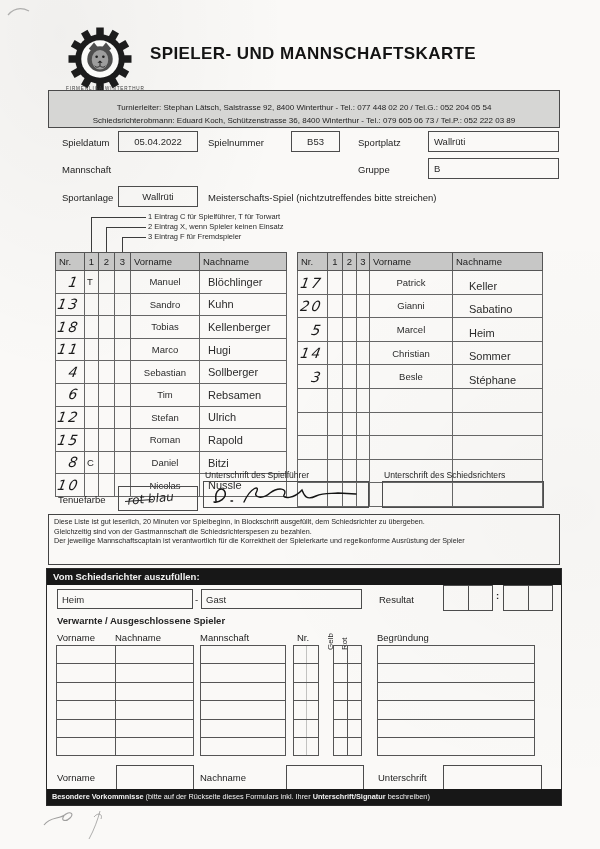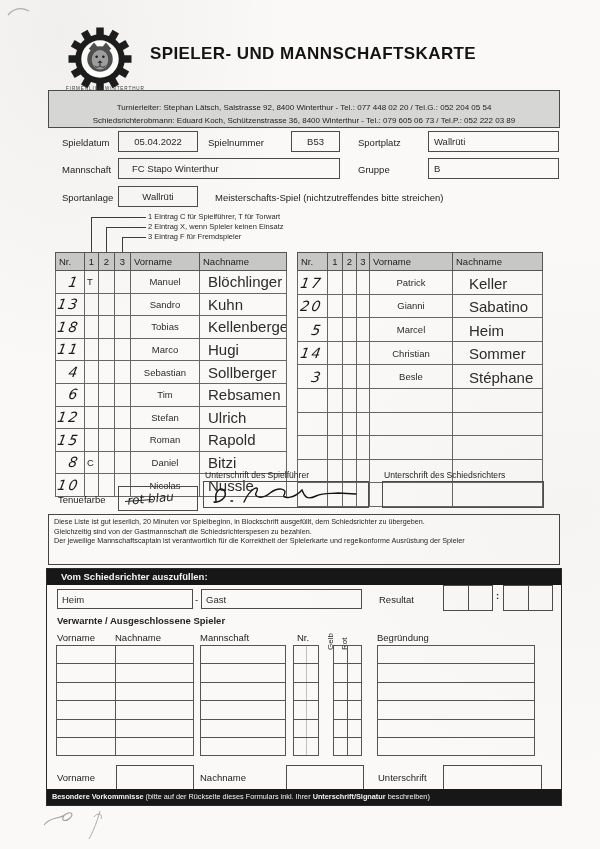--- a/index.html
+++ b/index.html
@@ -31,37 +31,37 @@
     text-align:center;font-size:8px;line-height:13px;color:#1d1d1d;padding-top:10px;}
   
   table.roster{position:absolute;border-collapse:collapse;table-layout:fixed;
     border:1.5px solid #333;background:transparent;}
   table.roster th{background:#c7c7c6;border:1px solid #555;font-weight:normal;
     font-size:9.5px;height:15px;color:#1d1d1d;}
   table.roster td{border:1px solid #666;height:19.6px;overflow:hidden;}
   th.h-left,td.vn,td.nn{text-align:left;}
   th.h-left{padding-left:3px;}
   td.vn{text-align:center;font-size:9.5px;color:#2b2b2b;}
-  td.nn{font-size:15px;color:#2b2b2b;padding-left:8px;}
+  td.nn{font-size:11px;color:#2b2b2b;padding-left:8px;}
   table.tR td.nn{vertical-align:bottom;padding-bottom:2px;padding-left:16px;}
   td.hand-nr{font-family:"DejaVu Sans",sans-serif;font-style:italic;font-size:14px;
     color:#1b1b1b;text-align:right;padding-right:5px;letter-spacing:2px;transform:skewX(-10deg);}
   td.hand-letter{font-size:9.5px;color:#1f1f1f;text-align:left;padding-left:2px;}
   
   .hand{font-family:"DejaVu Sans",sans-serif;font-style:italic;color:#1b1b1b;}
   
   .captain{position:absolute;left:48px;top:514px;width:512px;height:51px;
     border:1px solid #444;box-sizing:border-box;padding:2px 5px;
     font-size:7.2px;line-height:9.6px;color:#1f1f1f;}
   .captain .cap-title{text-decoration:underline;}
   
   .refsec{position:absolute;left:46px;top:568px;width:516px;height:238px;
     border:1.5px solid #2a2a2a;box-sizing:border-box;}
   .blackbar{position:absolute;left:0;width:100%;height:16px;background:#171717;
-    color:#f2f2f2;font-size:9.5px;line-height:16px;padding-left:14px;box-sizing:border-box;
+    color:#f2f2f2;font-size:9.5px;line-height:16px;padding-left:6px;box-sizing:border-box;
     font-weight:bold;white-space:nowrap;}
   .footbar{position:absolute;left:0;bottom:0;width:100%;height:16px;background:#171717;
     color:#f2f2f2;font-size:7.3px;line-height:16px;padding-left:5px;box-sizing:border-box;
     white-space:nowrap;}
   .footbar b{font-weight:bold;}
   .rot90{transform:rotate(-90deg);transform-origin:left bottom;font-size:8px;color:#1f1f1f;white-space:nowrap;}
   .gridcell{position:absolute;border:1px solid #555;box-sizing:border-box;top:0;height:100%;}
   .gridrow{position:relative;width:100%;height:19.4px;margin-top:-1px;}
   .nrsplit{position:absolute;top:0;bottom:0;left:50%;width:1px;background:#c2c2c0;}
   .bold{font-weight:bold;}
@@ -124,33 +124,30 @@
   <div class="abs lbl" style="left:208px;top:137px;">Spielnummer</div>
   <div class="box" style="left:291px;top:131px;width:49px;height:21px;">
     <div class="boxval center">B53</div>
   </div>
   <div class="abs lbl" style="left:358px;top:137px;">Sportplatz</div>
   <div class="box" style="left:428px;top:131px;width:131px;height:21px;">
     <div class="boxval" style="padding-left:5px;">Wallrüti</div>
   </div>
 
   <div class="abs lbl" style="left:62px;top:164px;">Mannschaft</div>
-  <div class="box" style="left:118px;top:158px;width:222px;height:21px;">
-    <div class="boxval" style="padding-left:13px;">FC Stapo Winterthur</div>
-  </div>
   <div class="abs lbl" style="left:358px;top:164px;">Gruppe</div>
   <div class="box" style="left:428px;top:158px;width:131px;height:21px;">
     <div class="boxval" style="padding-left:5px;">B</div>
   </div>
 
   <div class="abs lbl" style="left:62px;top:192px;">Sportanlage</div>
   <div class="box" style="left:118px;top:186px;width:80px;height:21px;">
     <div class="boxval center">Wallrüti</div>
   </div>
-  <div class="abs lbl" style="left:215px;top:192px;">Meisterschafts-Spiel (nichtzutreffendes bitte streichen)</div>
+  <div class="abs lbl" style="left:208px;top:192px;">Meisterschafts-Spiel (nichtzutreffendes bitte streichen)</div>
 
   <div class="abs small" style="left:148px;top:212px;">1 Eintrag C für Spielführer, T für Torwart</div>
   <div class="abs small" style="left:148px;top:222px;">2 Eintrag X, wenn Spieler keinen Einsatz</div>
   <div class="abs small" style="left:148px;top:232px;">3 Eintrag F für Fremdspieler</div>
   <div class="line" style="left:91px;top:217px;width:55px;height:1px;"></div>
   <div class="line" style="left:91px;top:217px;width:1px;height:35px;"></div>
   <div class="line" style="left:106px;top:227px;width:40px;height:1px;"></div>
   <div class="line" style="left:106px;top:227px;width:1px;height:25px;"></div>
   <div class="line" style="left:122px;top:237px;width:24px;height:1px;"></div>
   <div class="line" style="left:122px;top:237px;width:1px;height:15px;"></div>

